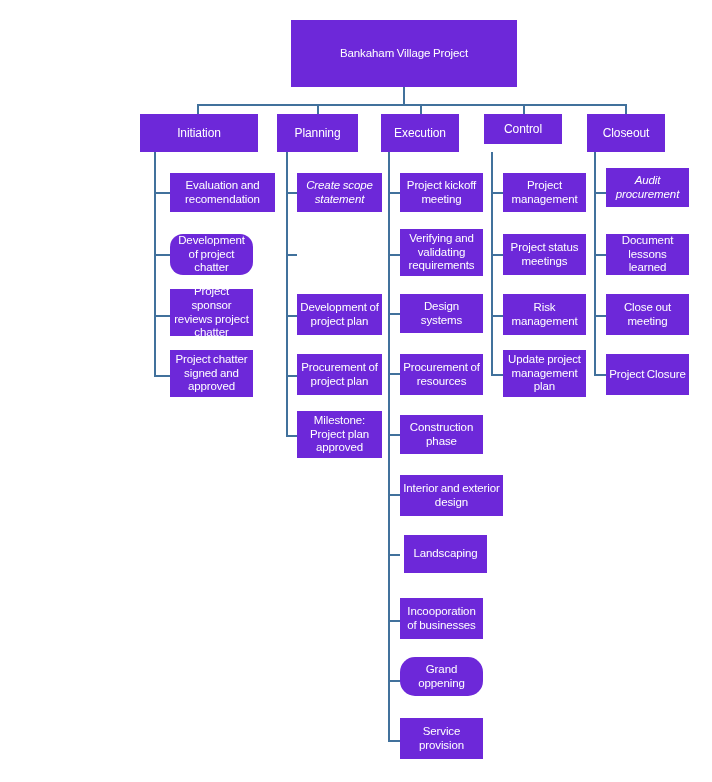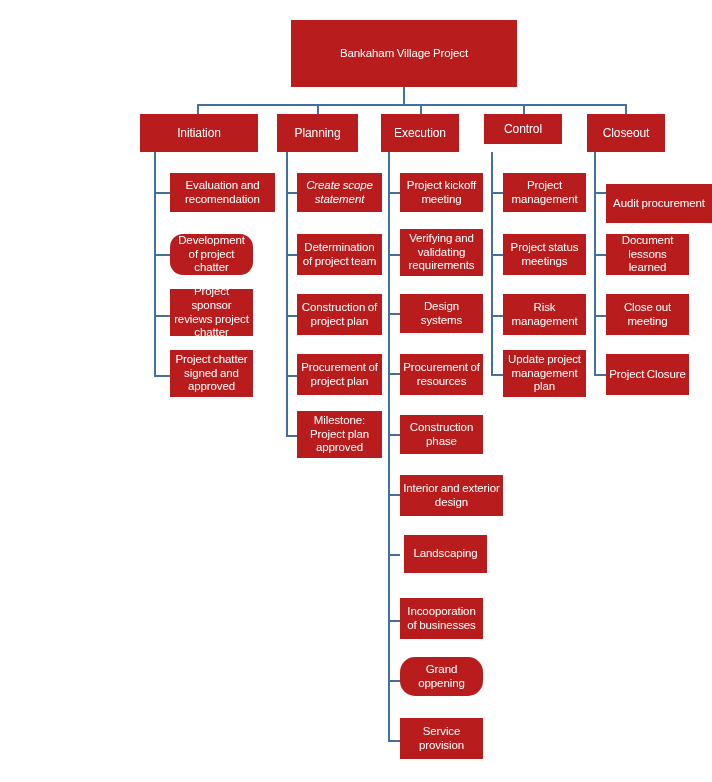--- a/index.html
+++ b/index.html
@@ -13,21 +13,21 @@
   }
   #wbs-canvas {
     position: relative;
     width: 712px;
     height: 782px;
     background: #ffffff;
     overflow: hidden;
   }
   .node {
     position: absolute;
-    background: #b91c1c;
+    background: #6d28d9;
     color: #ffffff;
     box-sizing: border-box;
     display: flex;
     align-items: center;
     justify-content: center;
     text-align: center;
     line-height: 1.18;
     padding: 1px 3px;
     letter-spacing: -0.1px;
     word-spacing: -0.5px;
@@ -80,24 +80,23 @@
   <div class="connector h" style="left:154px; top:375px; width:16px; height:2px;"></div>
   <div class="node node-task" style="left:170px; top:350px; width:83px; height:47px;">Project chatter signed and approved</div>
 
   <div class="node node-phase" style="left:277px; top:114px; width:81px; height:38px;">Planning</div>
   <div class="connector v" style="left:286px; top:152px; width:2px; height:285px;"></div>
 
   <div class="connector h" style="left:286px; top:192px; width:11px; height:2px;"></div>
   <div class="node node-task" style="left:297px; top:173px; width:85px; height:39px;font-style:italic;">Create scope statement</div>
 
   <div class="connector h" style="left:286px; top:254px; width:11px; height:2px;"></div>
-  <div class="node node-task" style="left:297px; top:234px; width:85px; height:41px;">Determination of project team</div>
 
   <div class="connector h" style="left:286px; top:315px; width:11px; height:2px;"></div>
-  <div class="node node-task" style="left:297px; top:294px; width:85px; height:41px;">Construction of project plan</div>
+  <div class="node node-task" style="left:297px; top:294px; width:85px; height:41px;">Development of project plan</div>
 
   <div class="connector h" style="left:286px; top:375px; width:11px; height:2px;"></div>
   <div class="node node-task" style="left:297px; top:354px; width:85px; height:41px;">Procurement of project plan</div>
 
   <div class="connector h" style="left:286px; top:435px; width:11px; height:2px;"></div>
   <div class="node node-task" style="left:297px; top:411px; width:85px; height:47px;">Milestone: Project plan approved</div>
 
   <div class="node node-phase" style="left:381px; top:114px; width:78px; height:38px;">Execution</div>
   <div class="connector v" style="left:388px; top:152px; width:2px; height:590px;"></div>
 
@@ -143,21 +142,21 @@
   <div class="connector h" style="left:491px; top:315px; width:12px; height:2px;"></div>
   <div class="node node-task" style="left:503px; top:294px; width:83px; height:41px;">Risk management</div>
 
   <div class="connector h" style="left:491px; top:374px; width:12px; height:2px;"></div>
   <div class="node node-task" style="left:503px; top:350px; width:83px; height:47px;">Update project management plan</div>
 
   <div class="node node-phase" style="left:587px; top:114px; width:78px; height:38px;">Closeout</div>
   <div class="connector v" style="left:594px; top:152px; width:2px; height:223px;"></div>
 
   <div class="connector h" style="left:594px; top:192px; width:12px; height:2px;"></div>
-  <div class="node node-task" style="left:606px; top:184px; width:106px; height:39px;">Audit procurement</div>
+  <div class="node node-task" style="left:606px; top:168px; width:83px; height:39px;font-style:italic;">Audit procurement</div>
 
   <div class="connector h" style="left:594px; top:254px; width:12px; height:2px;"></div>
   <div class="node node-task" style="left:606px; top:234px; width:83px; height:41px;">Document lessons learned</div>
 
   <div class="connector h" style="left:594px; top:315px; width:12px; height:2px;"></div>
   <div class="node node-task" style="left:606px; top:294px; width:83px; height:41px;">Close out meeting</div>
 
   <div class="connector h" style="left:594px; top:374px; width:12px; height:2px;"></div>
   <div class="node node-task" style="left:606px; top:354px; width:83px; height:41px;">Project Closure</div>
 

